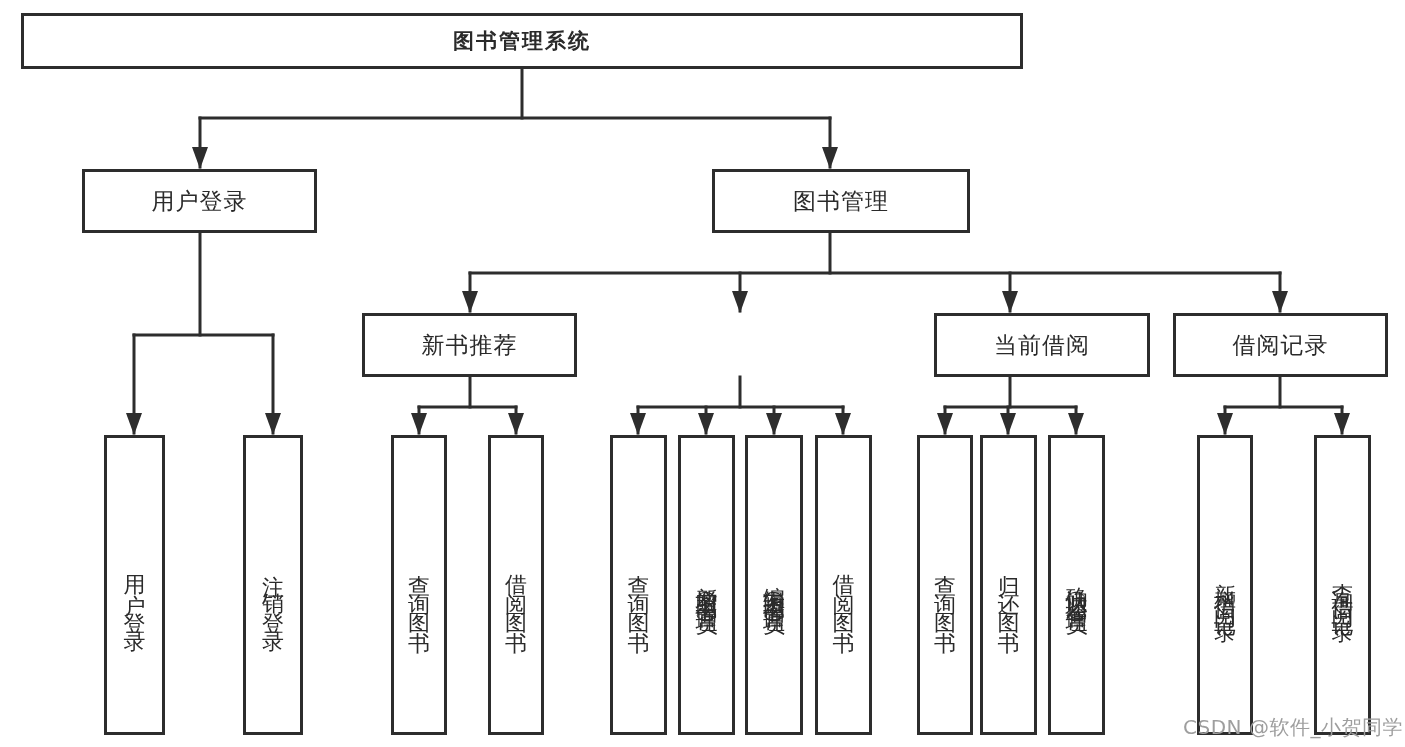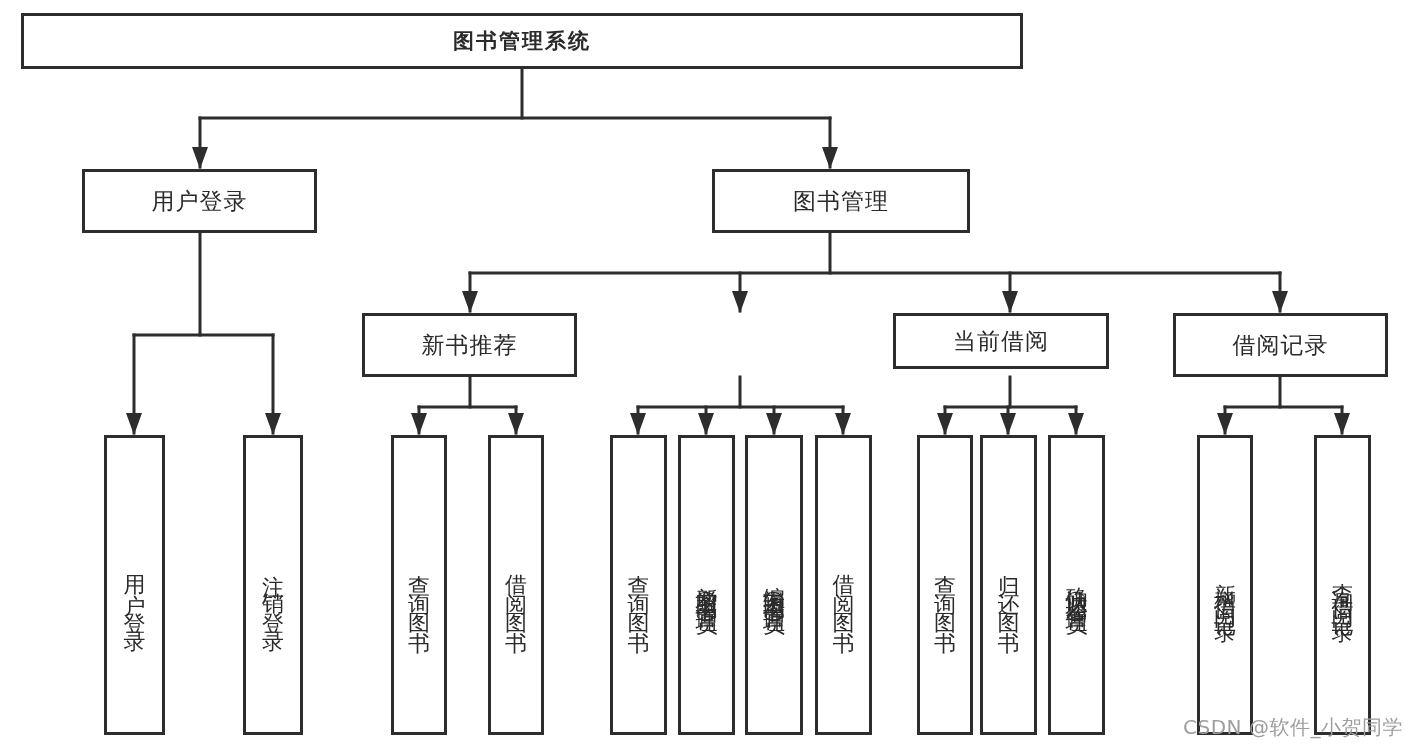--- a/index.html
+++ b/index.html
@@ -109,21 +109,21 @@
   <div class="node h-node" style="left:82px;top:169px;width:235px;height:64px">
     <span>用户登录</span>
   </div>
   <div class="node h-node" style="left:712px;top:169px;width:258px;height:64px">
     <span>图书管理</span>
   </div>
 
   <div class="node h-node" style="left:362px;top:313px;width:215px;height:64px">
     <span>新书推荐</span>
   </div>
-  <div class="node h-node" style="left:893px;top:313px;width:216px;height:56px">
+  <div class="node h-node" style="left:934px;top:313px;width:216px;height:64px">
     <span>当前借阅</span>
   </div>
   <div class="node h-node" style="left:1173px;top:313px;width:215px;height:64px">
     <span>借阅记录</span>
   </div>
 
   <div class="node leaf" style="left:104px;top:435px;width:61px;height:300px">
     <span class="vtext ls4">用户登录</span>
   </div>
   <div class="node leaf" style="left:243px;top:435px;width:60px;height:300px">

